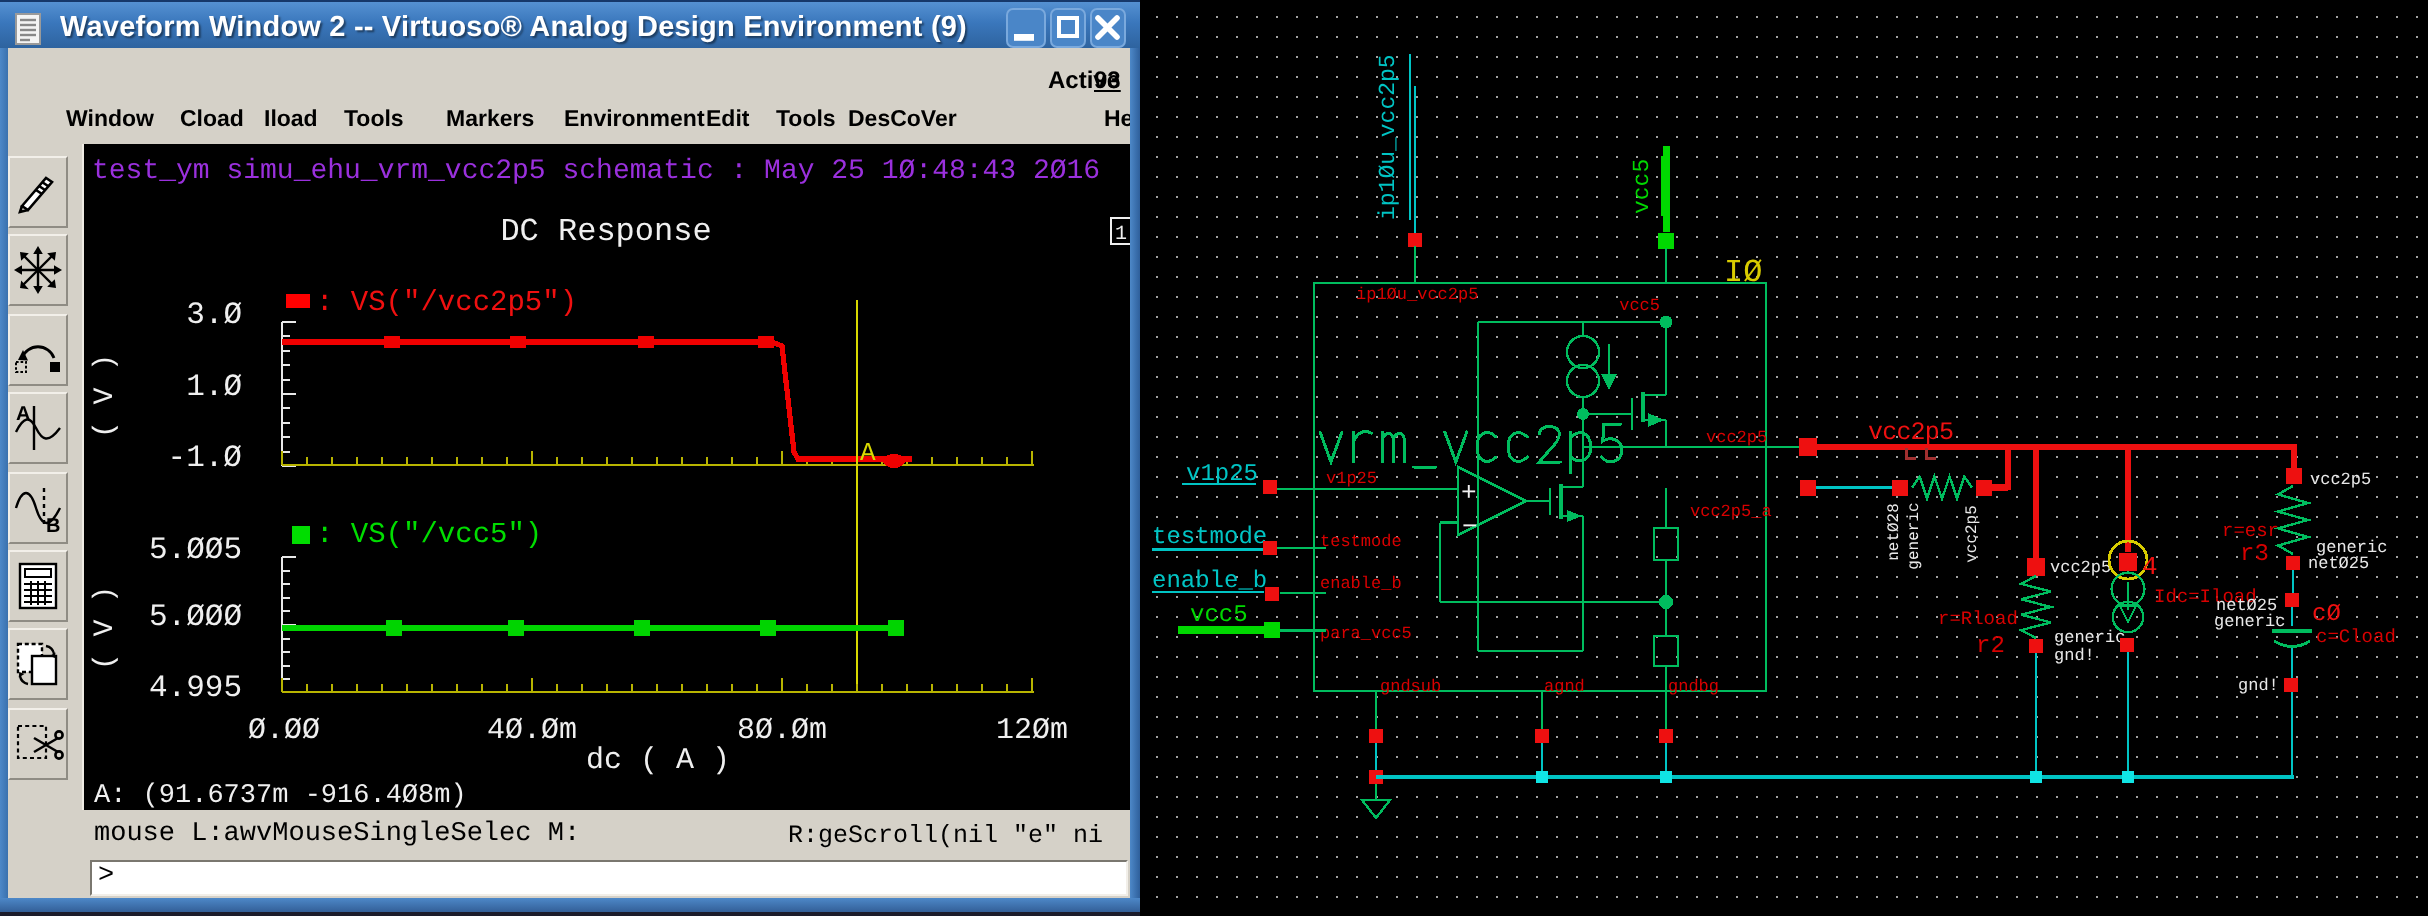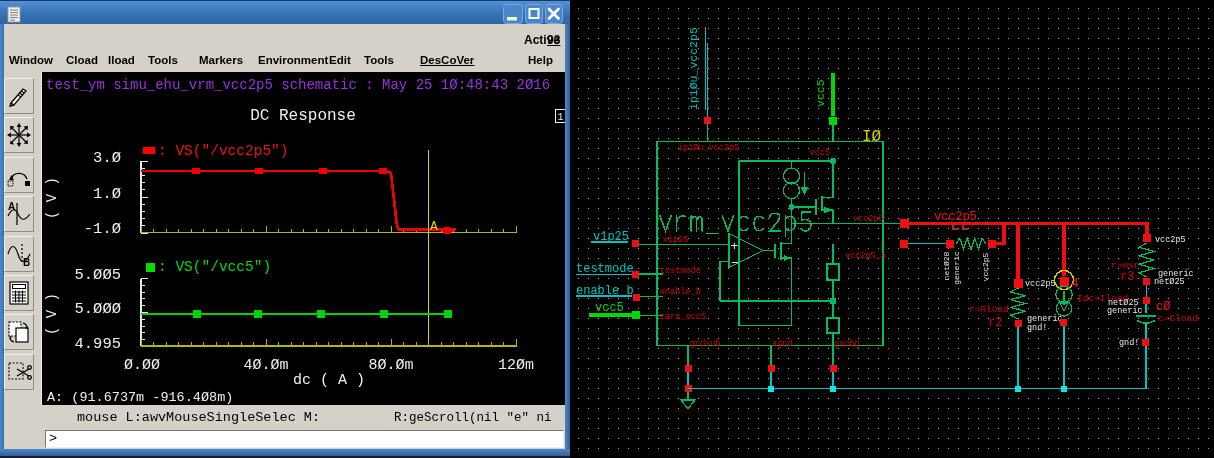--- a/index.html
+++ b/index.html
@@ -10,21 +10,21 @@
 #win{position:absolute;left:0;top:0;width:570px;height:458px;background:#d5d1c8;}
 #titlebar{position:absolute;left:0;top:0;width:570px;height:24px;
   background:linear-gradient(#5591d2 0%,#3a77bc 45%,#2e639f 100%);
   border-top:1px solid #16386a;}
 #titletxt{position:absolute;left:30px;top:5px;color:#fff;font-weight:bold;font-size:14.5px;letter-spacing:0.1px;text-shadow:1px 1px 1px rgba(0,0,0,0.45);}
 .activerow{position:absolute;top:33px;color:#000;font-weight:bold;font-size:12px;}
 #leftborder{position:absolute;left:0;top:24px;width:4px;height:430px;background:linear-gradient(90deg,#4d88c8,#3a71ae);}
 #rightborder{position:absolute;left:565px;top:24px;width:5px;height:430px;background:linear-gradient(90deg,#4d88c8,#2e5f9b);}
 #bottomborder{position:absolute;left:0;top:449px;width:570px;height:7px;background:linear-gradient(#4d88c8,#335f97);}
 #bottomshadow{position:absolute;left:0;top:456px;width:570px;height:2px;background:#1c1c2a;}
-.menu{position:absolute;top:54px;color:#000;font-weight:bold;font-size:11.5px;}
+.menu{position:absolute;top:54px;color:#000;font-weight:bold;font-size:11.5px;margin-left:24px;}
 
 .toolbtn{position:absolute;left:4px;width:30px;height:36px;background:#d5d1c8;
   border:1px solid;border-color:#f2efe9 #8f8c84 #8f8c84 #f2efe9;}
 #canvas{position:absolute;left:42px;top:72px;width:523px;height:333px;background:#000;}
 #statusrow{position:absolute;left:42px;top:405px;width:523px;height:24px;background:#d5d1c8;}
 #inputfield{position:absolute;left:45px;top:430px;width:519px;height:18px;background:#fff;border:1px solid;border-color:#7a776f #f2efe9 #f2efe9 #7a776f;}
 </style>
 </head>
 <body>
 
@@ -203,20 +203,21 @@
   <svg class="abs" style="left:7px;top:5px" width="14" height="17" viewBox="0 0 14 17">
     <rect x="1" y="1" width="12" height="15" fill="#f4f4f4" stroke="#9a9a9a"></rect>
     <g stroke="#888" stroke-width="1.2">
       <line x1="3" y1="4" x2="11" y2="4"></line>
           <line x1="3" y1="6.5" x2="11" y2="6.5"></line>
       <line x1="3" y1="9" x2="11" y2="9"></line>
           <line x1="3" y1="11.5" x2="11" y2="11.5"></line>
           <line x1="3" y1="14" x2="8" y2="14"></line>
     </g>
   </svg>
+  <div id="titletxt">Waveform Window 2 -- Virtuoso® Analog Design Environment (9)</div>
   <svg class="abs" style="left:503px;top:2.5px" width="62" height="20" viewBox="0 0 62 20">
     <g>
       <rect x="0.5" y="0.5" width="19" height="19" rx="3" fill="#4a86c8" stroke="#7aa9dd"></rect>
       <rect x="22.5" y="0.5" width="17" height="19" rx="3" fill="#4a86c8" stroke="#7aa9dd"></rect>
       <rect x="42.5" y="0.5" width="17" height="19" rx="3" fill="#4a86c8" stroke="#7aa9dd"></rect>
       <rect x="4" y="13" width="10" height="3.4" fill="#fff"></rect>
       <rect x="26.5" y="5" width="9" height="9" fill="none" stroke="#fff" stroke-width="2"></rect>
       <g stroke="#fff" stroke-width="2.8" stroke-linecap="round">
         <line x1="46" y1="5" x2="55.5" y2="14.5"></line>
             <line x1="55.5" y1="5" x2="46" y2="14.5"></line>
@@ -227,21 +228,21 @@
  <div class="activerow" style="left:524px;">Active</div>
  <div class="activerow" style="left:547px;text-decoration:underline;">93</div>
  <div class="menu" style="left:9px;">Window</div>
  <div class="menu" style="left:66px;">Cload</div>
  <div class="menu" style="left:108px;">Iload</div>
  <div class="menu" style="left:148px;">Tools</div>
  <div class="menu" style="left:199px;">Markers</div>
  <div class="menu" style="left:258px;">Environment</div>
  <div class="menu" style="left:329px;">Edit</div>
  <div class="menu" style="left:364px;text-align:right;">Tools</div>
- <div class="menu" style="left:420px;text-decoration:underline;">DesCoVer</div>
+ <div class="menu" style="left:400px;">DesCoVer</div>
  <div class="menu" style="left:528px;">Help</div>
  <div id="toolbar">
       <div class="toolbtn" style="top:78px">
         <svg width="28" height="34" viewBox="0 0 28 28" style="display:block">
           <g stroke="#000" stroke-width="1.3" fill="none">
 <path d="M6 21 L18 7 L21 9 L9 23 Z" fill="#fff"></path>
 <path d="M6 21 L5 24 L9 23"></path>
 <line x1="16" y1="9" x2="19" y2="11"></line>
             <line x1="14.5" y1="11" x2="17.5" y2="13"></line>
             <line x1="13" y1="13" x2="16" y2="15"></line>
@@ -485,21 +486,21 @@
    <text x="266" y="369">4Ø.Øm</text>
    <text x="391" y="369">8Ø.Øm</text>
    <text x="516" y="369">12Øm</text>
    <text x="329" y="384">dc ( A )</text>
   </g>
 
   <text x="47" y="401" font-size="13.5" fill="#efefef">A: (91.6737m -916.4Ø8m)</text>
  </g>
  </svg>
  <div id="statusrow"></div>
- <div class="mono abs" style="left:47px;top:410px;font-size:13.5px;color:#000;margin-left:30px;">mouse L:awvMouseSingleSelec M:</div>
+ <div class="mono abs" style="left:47px;top:410px;font-size:13.5px;color:#000;">mouse L:awvMouseSingleSelec M:</div>
  <div class="mono abs" style="left:394px;top:410.5px;font-size:12.5px;color:#000;">R:geScroll(nil "e" ni</div>
  <div id="inputfield"></div>
  <div class="mono abs" style="left:49px;top:431px;font-size:13.5px;color:#000;">&gt;</div>
  <div id="leftborder"></div>
     <div class="abs" style="left:41px;top:72px;width:1px;height:333px;background:#efece4"></div>
  <div id="rightborder"></div>
  <div id="bottomborder"></div>
  <div id="bottomshadow"></div>
 </div>
 

